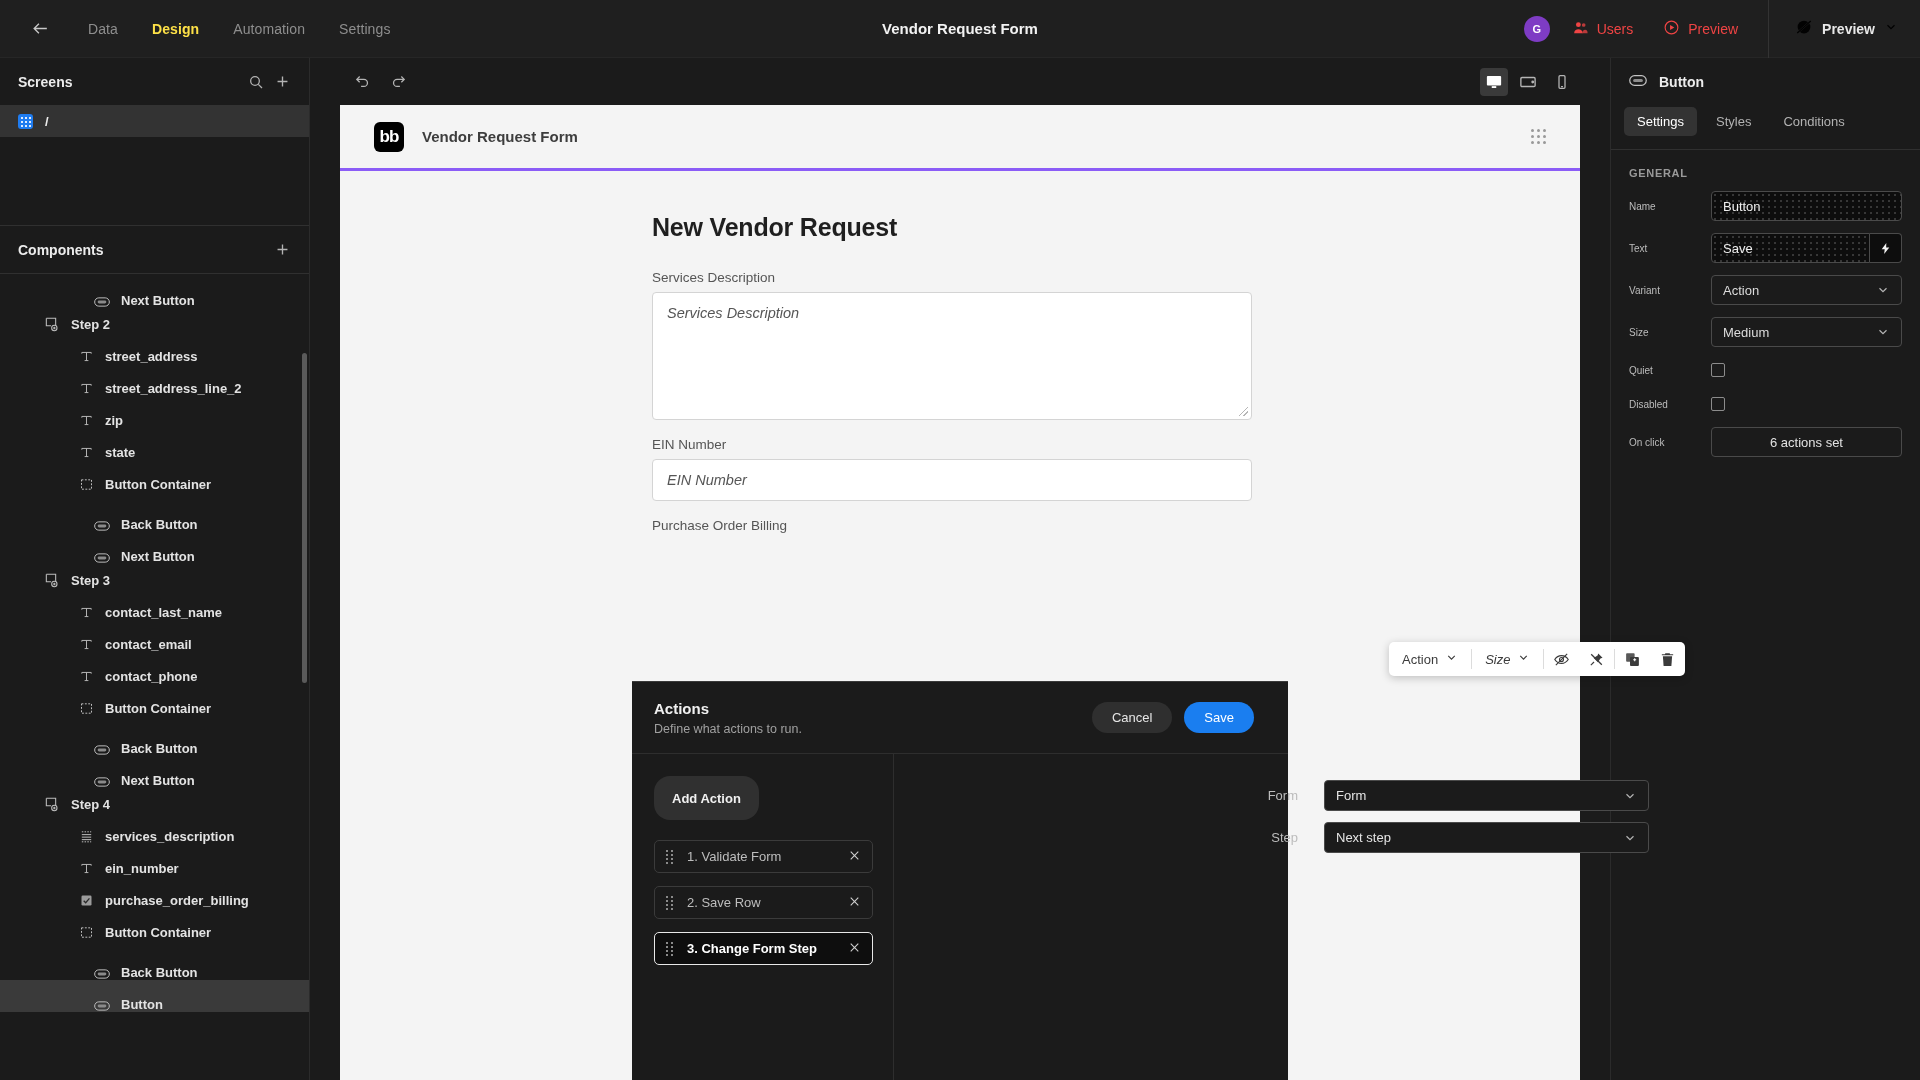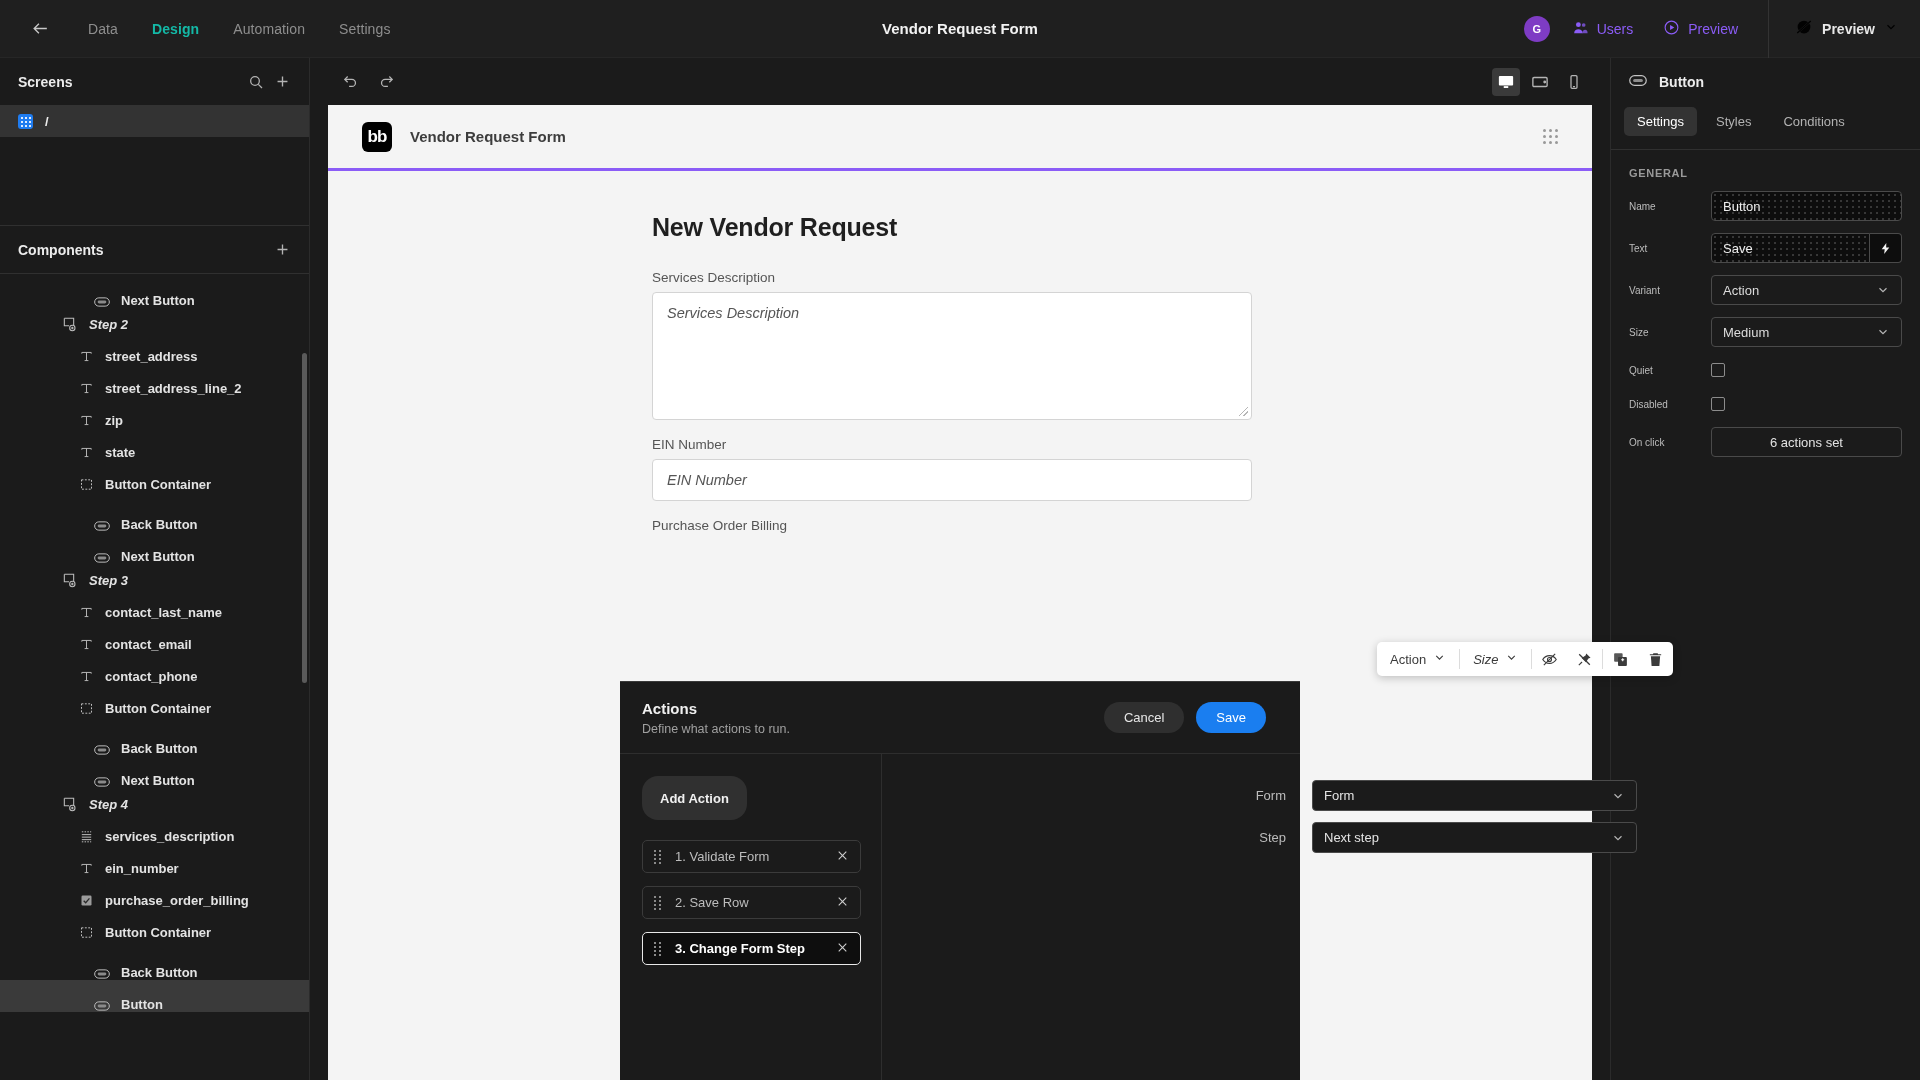--- a/index.html
+++ b/index.html
@@ -19,44 +19,44 @@
   }
   .back-btn {
     width: 36px; height: 36px; margin-left: 22px;
     display: flex; align-items: center; justify-content: center;
     color: #c8c8c8; cursor: pointer; border-radius: 4px;
   }
   .topnav { display: flex; align-items: flex-end; gap: 34px; margin-left: 30px; }
   .topnav-item {
     font-size: 14px; color: #8e8e8e; cursor: pointer; letter-spacing: .1px;
   }
-  .topnav-item.active { color: #14b8a6; font-weight: bold; }
+  .topnav-item.active { color: #fde047; font-weight: bold; }
   .top-title {
     position: absolute; left: 0; right: 0; text-align: center;
     font-size: 15px; font-weight: bold; color: #f2f2f2; pointer-events: none;
   }
   .topbar-right {
     margin-left: auto; display: flex; align-items: center; height: 100%;
   }
   .avatar {
     width: 26px; height: 26px; border-radius: 50%; background: #7e3cc4;
     color: #fff; font-size: 11px; font-weight: bold;
     display: flex; align-items: center; justify-content: center;
     margin-right: 22px; cursor: pointer;
   }
   .top-action {
     display: flex; align-items: center; gap: 8px; font-size: 14px;
-    color: #8b5cf6; cursor: pointer; margin-right: 30px;
+    color: #ef4444; cursor: pointer; margin-right: 30px;
   }
   .top-divider { width: 1px; height: 58px; background: #333; margin-right: 26px; }
   .publish-grp { display: flex; align-items: center; gap: 9px; margin-right: 22px; cursor: pointer; }
   .publish-grp .lbl { font-size: 14px; color: #e8e8e8; font-weight: bold; }
 
   
-  .body { flex: 1; display: flex; min-height: 0; }
+  .body { flex: 1; display: flex; min-height: 0; gap: 12px; }
 
   
   .left {
     width: 310px; min-width: 310px; background: #1b1b1b;
     display: flex; flex-direction: column; border-right: 1px solid #2b2b2b;
     position: relative;
   }
   .panel-head {
     height: 47px; min-height: 47px; display: flex; align-items: center;
     padding: 0 18px; gap: 10px;
@@ -82,21 +82,21 @@
 
   .tree {
     flex: 1; overflow: hidden; position: relative; padding-top: 2px;
   }
   .tree-row {
     height: 32px; display: flex; align-items: center; gap: 11px; cursor: pointer;
     font-size: 13px; color: #e3e3e3; font-weight: bold; white-space: nowrap;
   }
   .tree-row.selected { background: #3a3a3a; }
   .tree-ico { width: 16px; min-width: 16px; display: flex; align-items: center; justify-content: center; color: #9d9d9d; }
-  .ind-1 { padding-left: 62px; font-style: italic; }
+  .ind-1 { padding-left: 44px; }
   .ind-2 { padding-left: 78px; }
   .ind-3 { padding-left: 94px; align-items: flex-end; }
   .tree-scrollbar {
     position: absolute; right: 2px; top: 295px; width: 5px; height: 330px;
     background: #5a5a5a; border-radius: 3px;
   }
 
   
   .center { flex: 1; display: flex; flex-direction: column; min-width: 0; background: #1b1b1b; }
   .canvas-toolbar {

